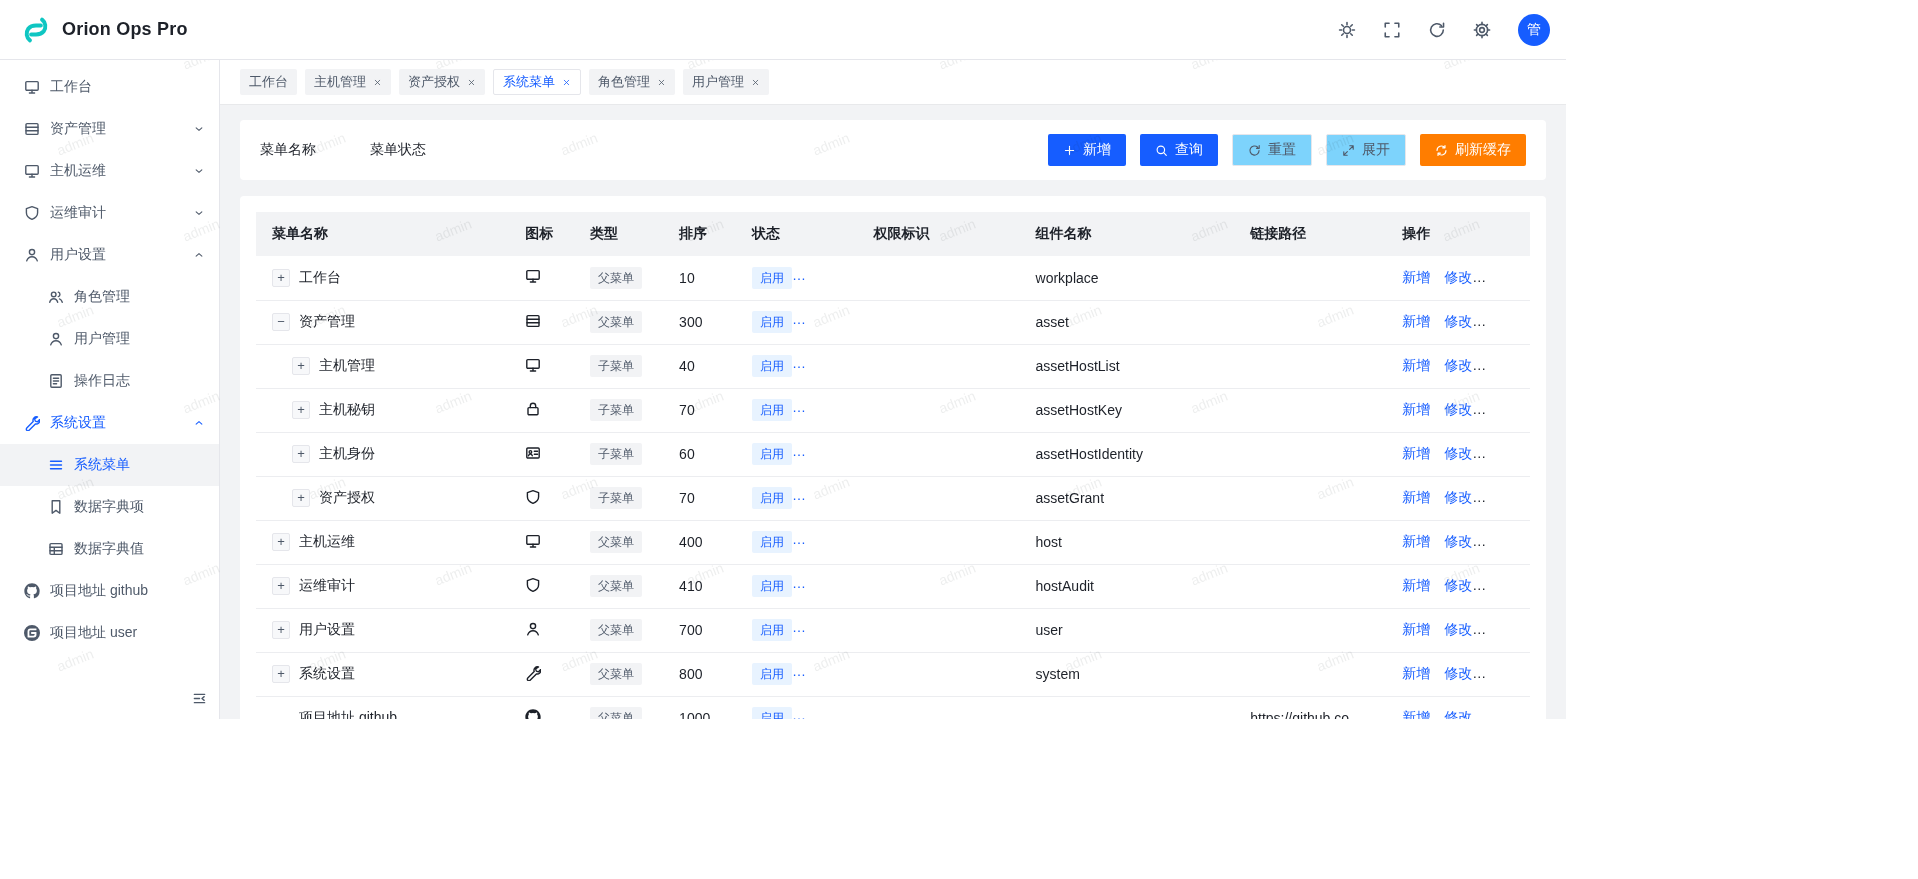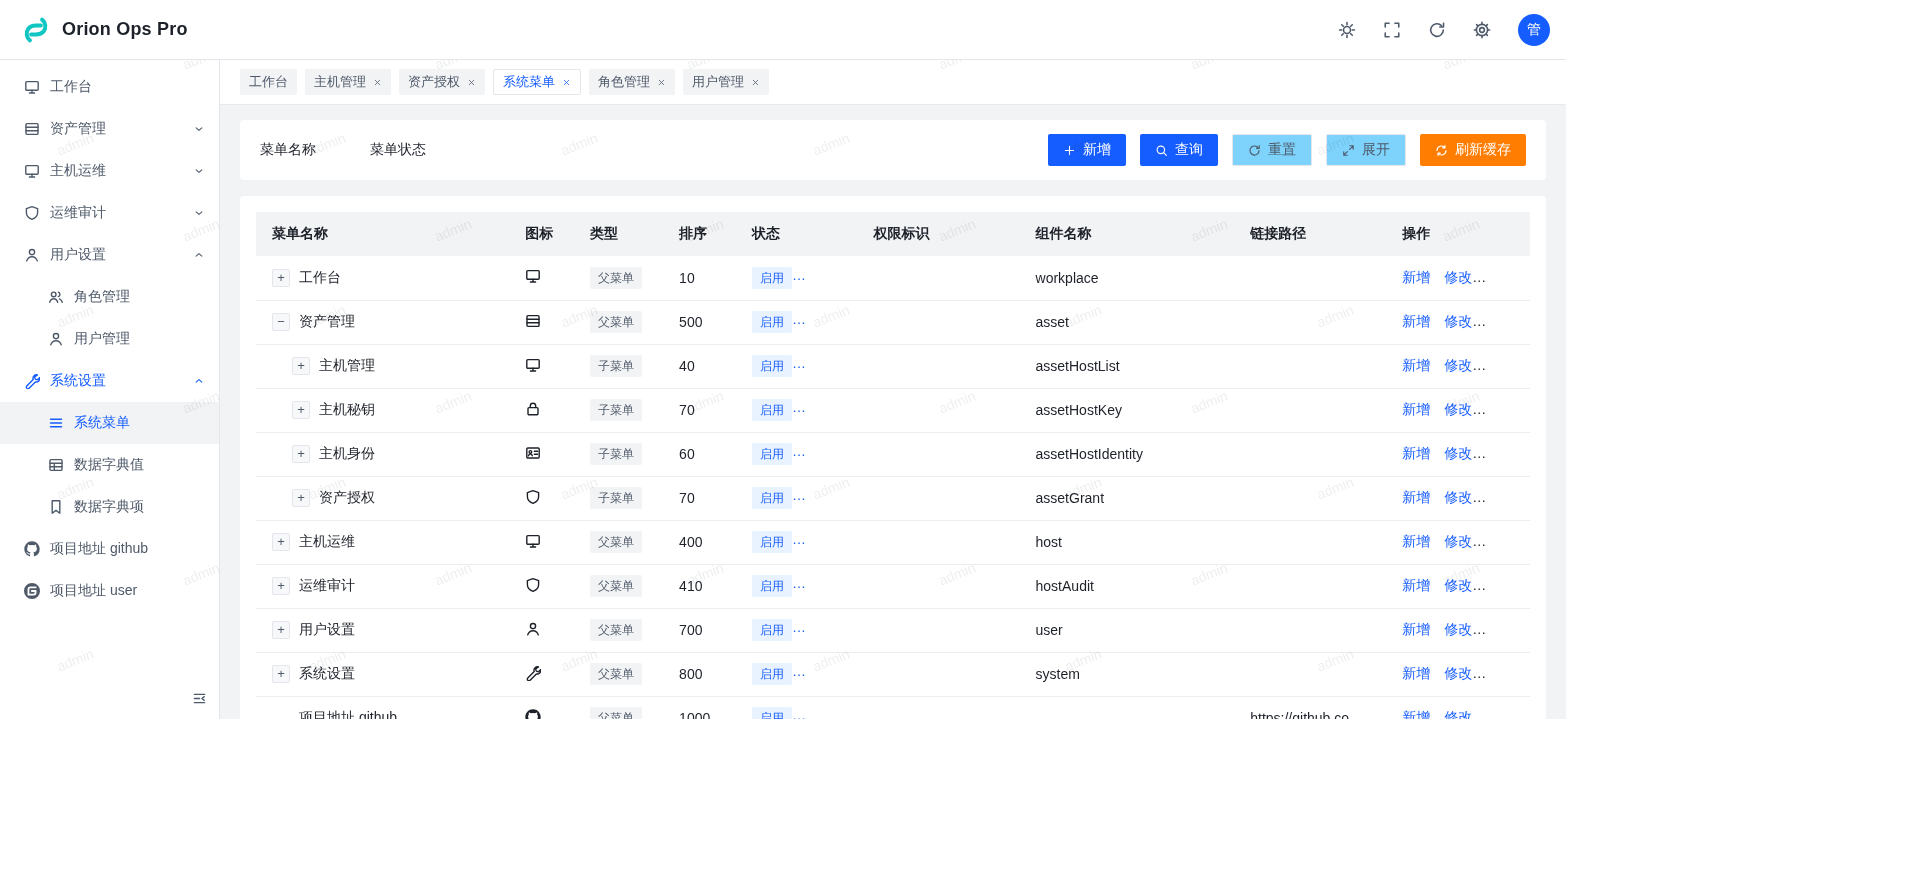--- a/index.html
+++ b/index.html
@@ -218,20 +218,29 @@
         </div>
         <div class="menu-item level1">
           <span class="icon menu-ico">
             <svg viewBox="0 0 16 16" fill="none" stroke="currentColor" stroke-width="1.4" stroke-linecap="round" stroke-linejoin="round">
               <circle cx="8" cy="5.1" r="2.6"></circle>
               <path d="M2.7 13.9c.9-2.8 3-4.2 5.3-4.2s4.4 1.4 5.3 4.2"></path>
             </svg>
           </span>
           <span class="menu-label">用户管理</span>
         </div>
+        <div class="menu-item level1">
+          <span class="icon menu-ico">
+            <svg viewBox="0 0 16 16" fill="none" stroke="currentColor" stroke-width="1.4" stroke-linecap="round" stroke-linejoin="round">
+              <rect x="2.8" y="1.8" width="10.4" height="12.4" rx="1"></rect>
+              <path d="M5.4 5.2h5.2M5.4 8h5.2M5.4 10.8h3.2"></path>
+            </svg>
+          </span>
+          <span class="menu-label">操作日志</span>
+        </div>
         <div class="menu-item level0 parent-active">
           <span class="icon menu-ico">
             <svg viewBox="0 0 16 16" fill="none" stroke="currentColor" stroke-width="1.4" stroke-linecap="round" stroke-linejoin="round">
               <path d="M13.5 1.9a3.6 3.6 0 00-4.3 4.7L2.8 13a1.6 1.6 0 102.3 2.3l6.3-6.4a3.6 3.6 0 004.3-4.3l-2.2 2.2-2.2-.7-.7-2.2 2.9-2z"></path>
             </svg>
           </span>
           <span class="menu-label">系统设置</span>
           <span class="icon menu-arrow">
             <svg viewBox="0 0 16 16" fill="none" stroke="currentColor" stroke-width="1.4" stroke-linecap="round" stroke-linejoin="round">
               <path d="M4.2 9.6L8 6.2l3.8 3.4"></path>
@@ -242,33 +251,33 @@
           <span class="icon menu-ico">
             <svg viewBox="0 0 16 16" fill="none" stroke="currentColor" stroke-width="1.4" stroke-linecap="round" stroke-linejoin="round">
               <path d="M2.5 4.2h11M2.5 8h11M2.5 11.8h11"></path>
             </svg>
           </span>
           <span class="menu-label">系统菜单</span>
         </div>
         <div class="menu-item level1">
           <span class="icon menu-ico">
             <svg viewBox="0 0 16 16" fill="none" stroke="currentColor" stroke-width="1.4" stroke-linecap="round" stroke-linejoin="round">
+              <path d="M4.2 1.8h7.6v12.4L8 11.4l-3.8 2.8V1.8z"></path>
+            </svg>
+          </span>
+          <span class="menu-label">数据字典项</span>
+        </div>
+        <div class="menu-item level1">
+          <span class="icon menu-ico">
+            <svg viewBox="0 0 16 16" fill="none" stroke="currentColor" stroke-width="1.4" stroke-linecap="round" stroke-linejoin="round">
               <rect x="2" y="2.6" width="12" height="10.8" rx="1"></rect>
               <path d="M2 6.2h12M2 9.8h12M6.3 6.2v7.2"></path>
             </svg>
           </span>
           <span class="menu-label">数据字典值</span>
-        </div>
-        <div class="menu-item level1">
-          <span class="icon menu-ico">
-            <svg viewBox="0 0 16 16" fill="none" stroke="currentColor" stroke-width="1.4" stroke-linecap="round" stroke-linejoin="round">
-              <path d="M4.2 1.8h7.6v12.4L8 11.4l-3.8 2.8V1.8z"></path>
-            </svg>
-          </span>
-          <span class="menu-label">数据字典项</span>
         </div>
         <div class="menu-item level0">
           <span class="icon menu-ico">
             <svg viewBox="0 0 24 24" fill="currentColor">
               <path d="M12 .5C5.65.5.5 5.65.5 12c0 5.08 3.29 9.39 7.86 10.91.58.11.79-.25.79-.55 0-.27-.01-1.18-.02-2.14-3.2.7-3.88-1.36-3.88-1.36-.52-1.33-1.28-1.68-1.28-1.68-1.04-.71.08-.7.08-.7 1.15.08 1.76 1.18 1.76 1.18 1.03 1.76 2.7 1.25 3.35.96.1-.75.4-1.25.72-1.54-2.55-.29-5.24-1.28-5.24-5.69 0-1.26.45-2.29 1.18-3.09-.12-.29-.51-1.46.11-3.05 0 0 .97-.31 3.17 1.18a11 11 0 015.76 0c2.2-1.49 3.16-1.18 3.16-1.18.63 1.59.23 2.76.12 3.05.74.8 1.18 1.83 1.18 3.09 0 4.42-2.69 5.39-5.26 5.68.41.36.78 1.06.78 2.14 0 1.55-.01 2.79-.01 3.17 0 .31.21.67.8.55A11.52 11.52 0 0023.5 12C23.5 5.65 18.35.5 12 .5z"></path>
             </svg>
           </span>
           <span class="menu-label">项目地址 github</span>
         </div>
         <div class="menu-item level0">
@@ -444,21 +453,21 @@
                     <span>资产管理</span>
                   </div>
                 </td>
                 <td><span class="icon cell-ico">
                     <svg viewBox="0 0 16 16" fill="none" stroke="currentColor" stroke-width="1.4" stroke-linecap="round" stroke-linejoin="round">
                       <rect x="2" y="2.6" width="12" height="10.8" rx="1"></rect>
                       <path d="M2 6.2h12M2 9.8h12"></path>
                     </svg>
                   </span></td>
                 <td><span class="tag tag-gray">父菜单</span></td>
-                <td>500</td>
+                <td>300</td>
                 <td><span class="tag tag-blue">启用</span><span class="tag tag-blue">显示</span></td>
                 <td></td>
                 <td>asset</td>
                 <td></td>
                 <td><a class="op-link">新增</a><a class="op-link">修改</a><a class="op-link danger">删除</a></td>
               </tr>
               <tr>
                 <td>
                   <div class="name-cell" style="padding-left: 20px;">
                     <span class="expander">+</span>

